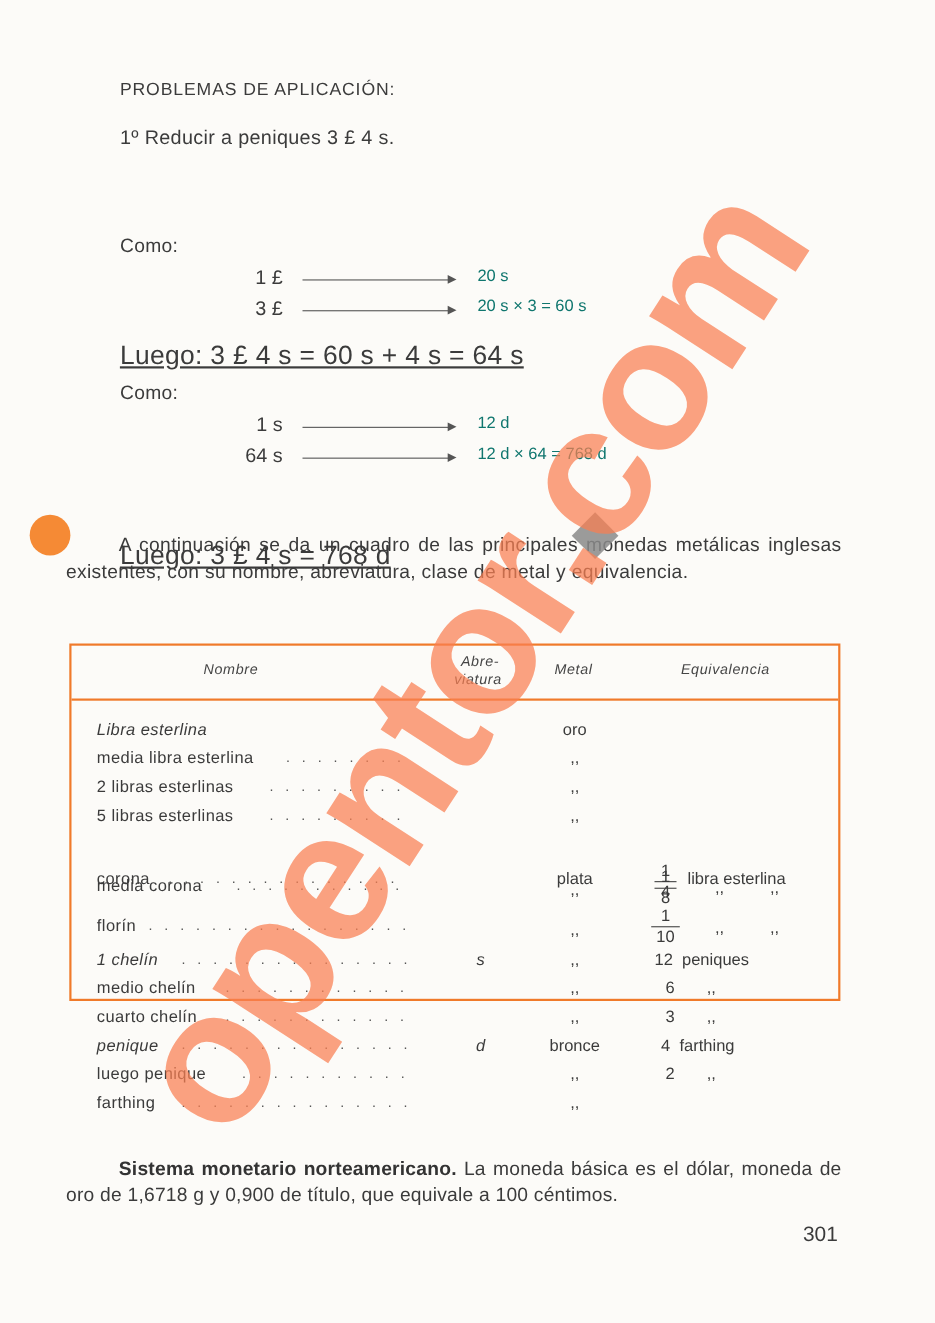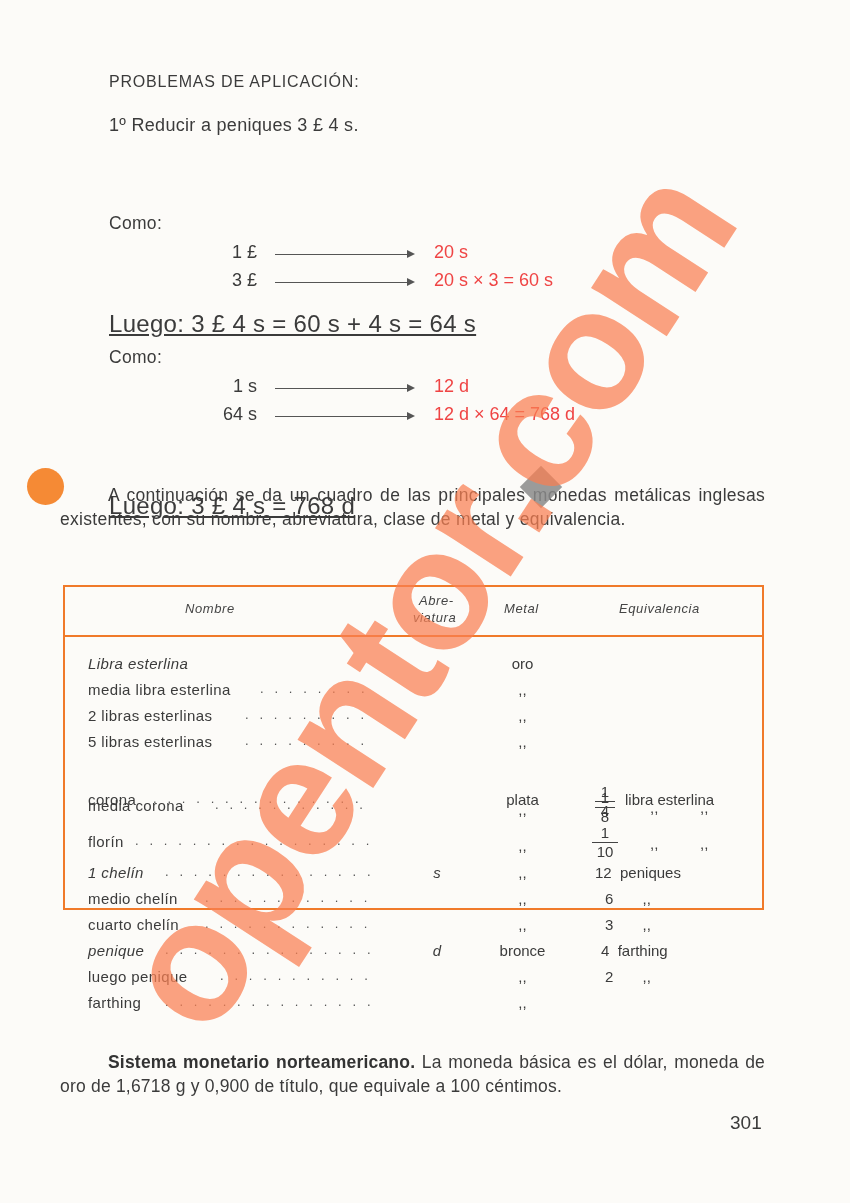--- a/index.html
+++ b/index.html
@@ -9,21 +9,21 @@
   .t { position: absolute; font-size: 17.5px; letter-spacing: 0.3px; white-space: nowrap; color: #3b3b3b; }
   .heading { left: 109px; top: 73px; font-size: 16px; letter-spacing: 0.8px; }
   .problem { left: 109px; top: 115px; font-size: 18px; }
   .para { position: absolute; left: 60px; width: 705px; font-size: 17.5px; line-height: 24px; text-align: justify; color: #3b3b3b; letter-spacing: 0.3px; }
   .para .indent { display: inline-block; width: 48px; }
   .como { left: 109px; font-size: 17.5px; }
   .conv-left { position: absolute; width: 50px; text-align: right; font-size: 18px; color: #3b3b3b; }
   .arrow { position: absolute; height: 2px; width: 140px; }
   .arrow::before { content: ""; position: absolute; left: 0; right: 6px; top: 0; height: 1px; background: #555; }
   .arrow::after { content: ""; position: absolute; right: 0; top: -4px; border-left: 8px solid #555; border-top: 4.5px solid transparent; border-bottom: 4.5px solid transparent; }
-  .conv-right { position: absolute; font-size: 18px; color: #ef4444; white-space: nowrap; }
+  .conv-right { position: absolute; font-size: 15px; color: #0f766e; white-space: nowrap; }
   .luego { left: 109px; font-size: 24px; text-decoration: underline; }
 
   .dot-orange { position: absolute; left: 27px; top: 468px; width: 37px; height: 37px; border-radius: 50%; background: #f58a35; }
   .diamond-grey { position: absolute; left: 526px; top: 472px; width: 30px; height: 30px; background: #8a8a8a; opacity: 0.85; transform: rotate(45deg); }
 
   .table-box { position: absolute; left: 63px; top: 585px; width: 701px; height: 325px; border: 2.5px solid #f07a2a; }
   .table-header { position: absolute; left: 0; top: 0; width: 100%; height: 50px; border-bottom: 2.5px solid #f07a2a; }
   .th { position: absolute; font-style: italic; font-size: 13px; letter-spacing: 0.6px; color: #454545; }
   .row { position: absolute; left: 0; width: 100%; height: 26px; }
   .cell-name { position: absolute; left: 23px; font-size: 15px; letter-spacing: 0.4px; color: #3b3b3b; white-space: nowrap; }

